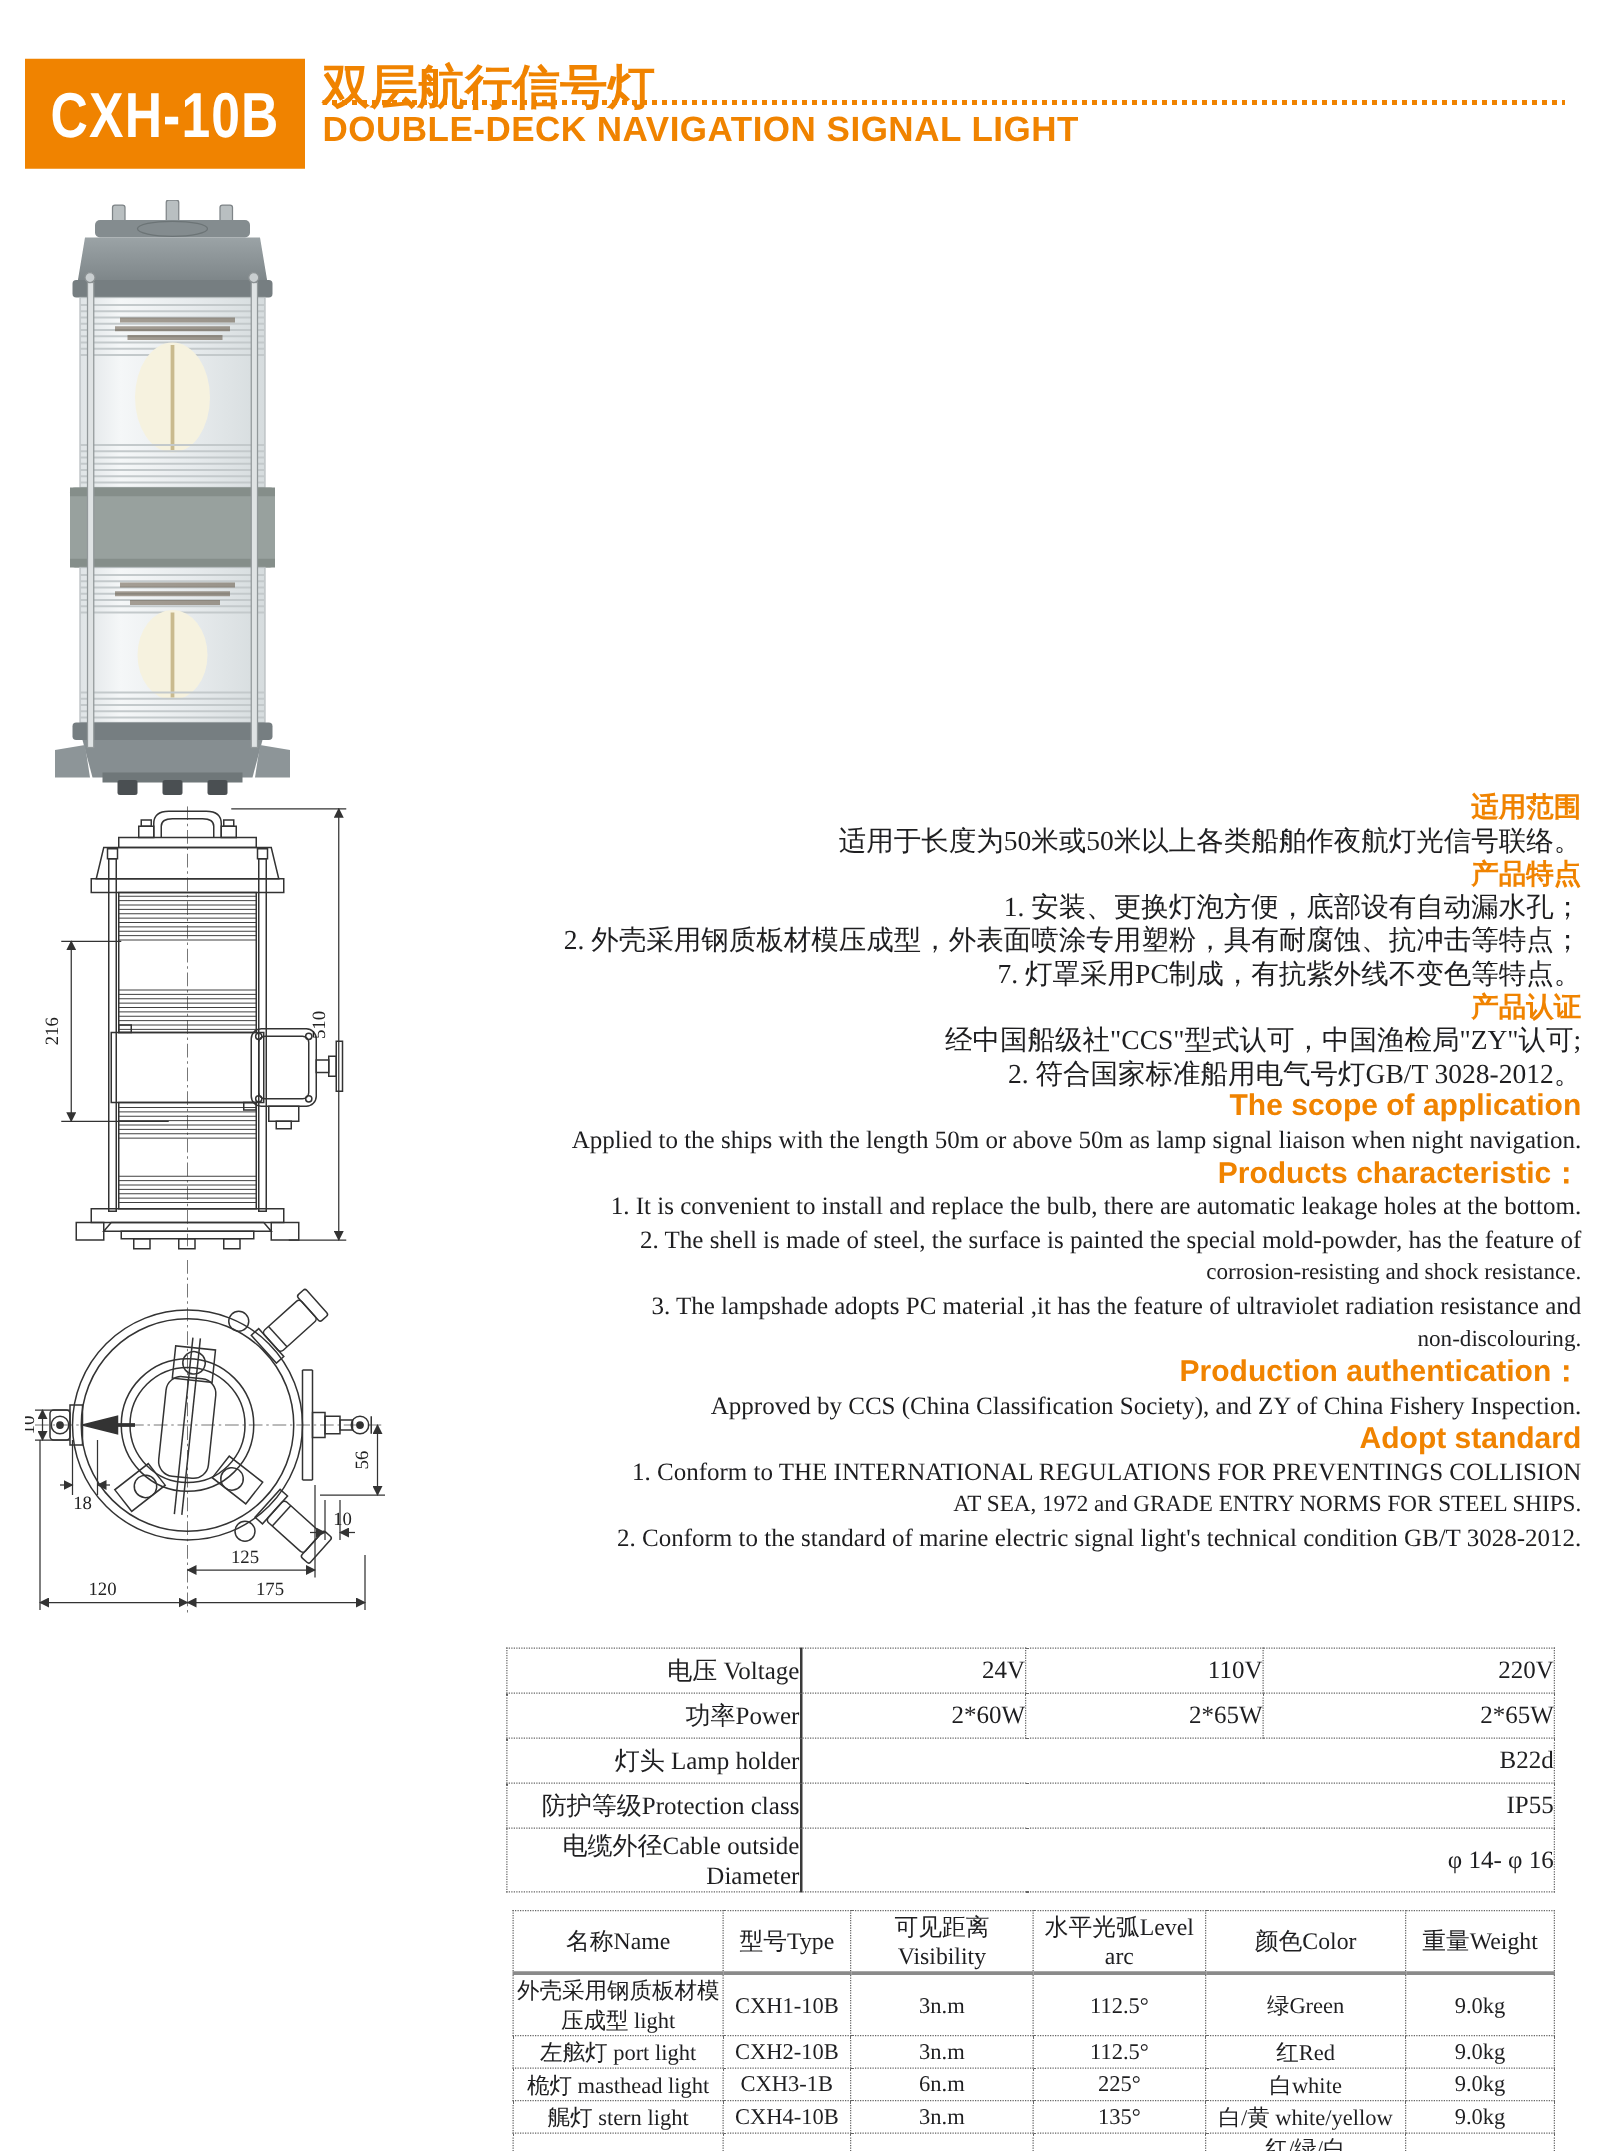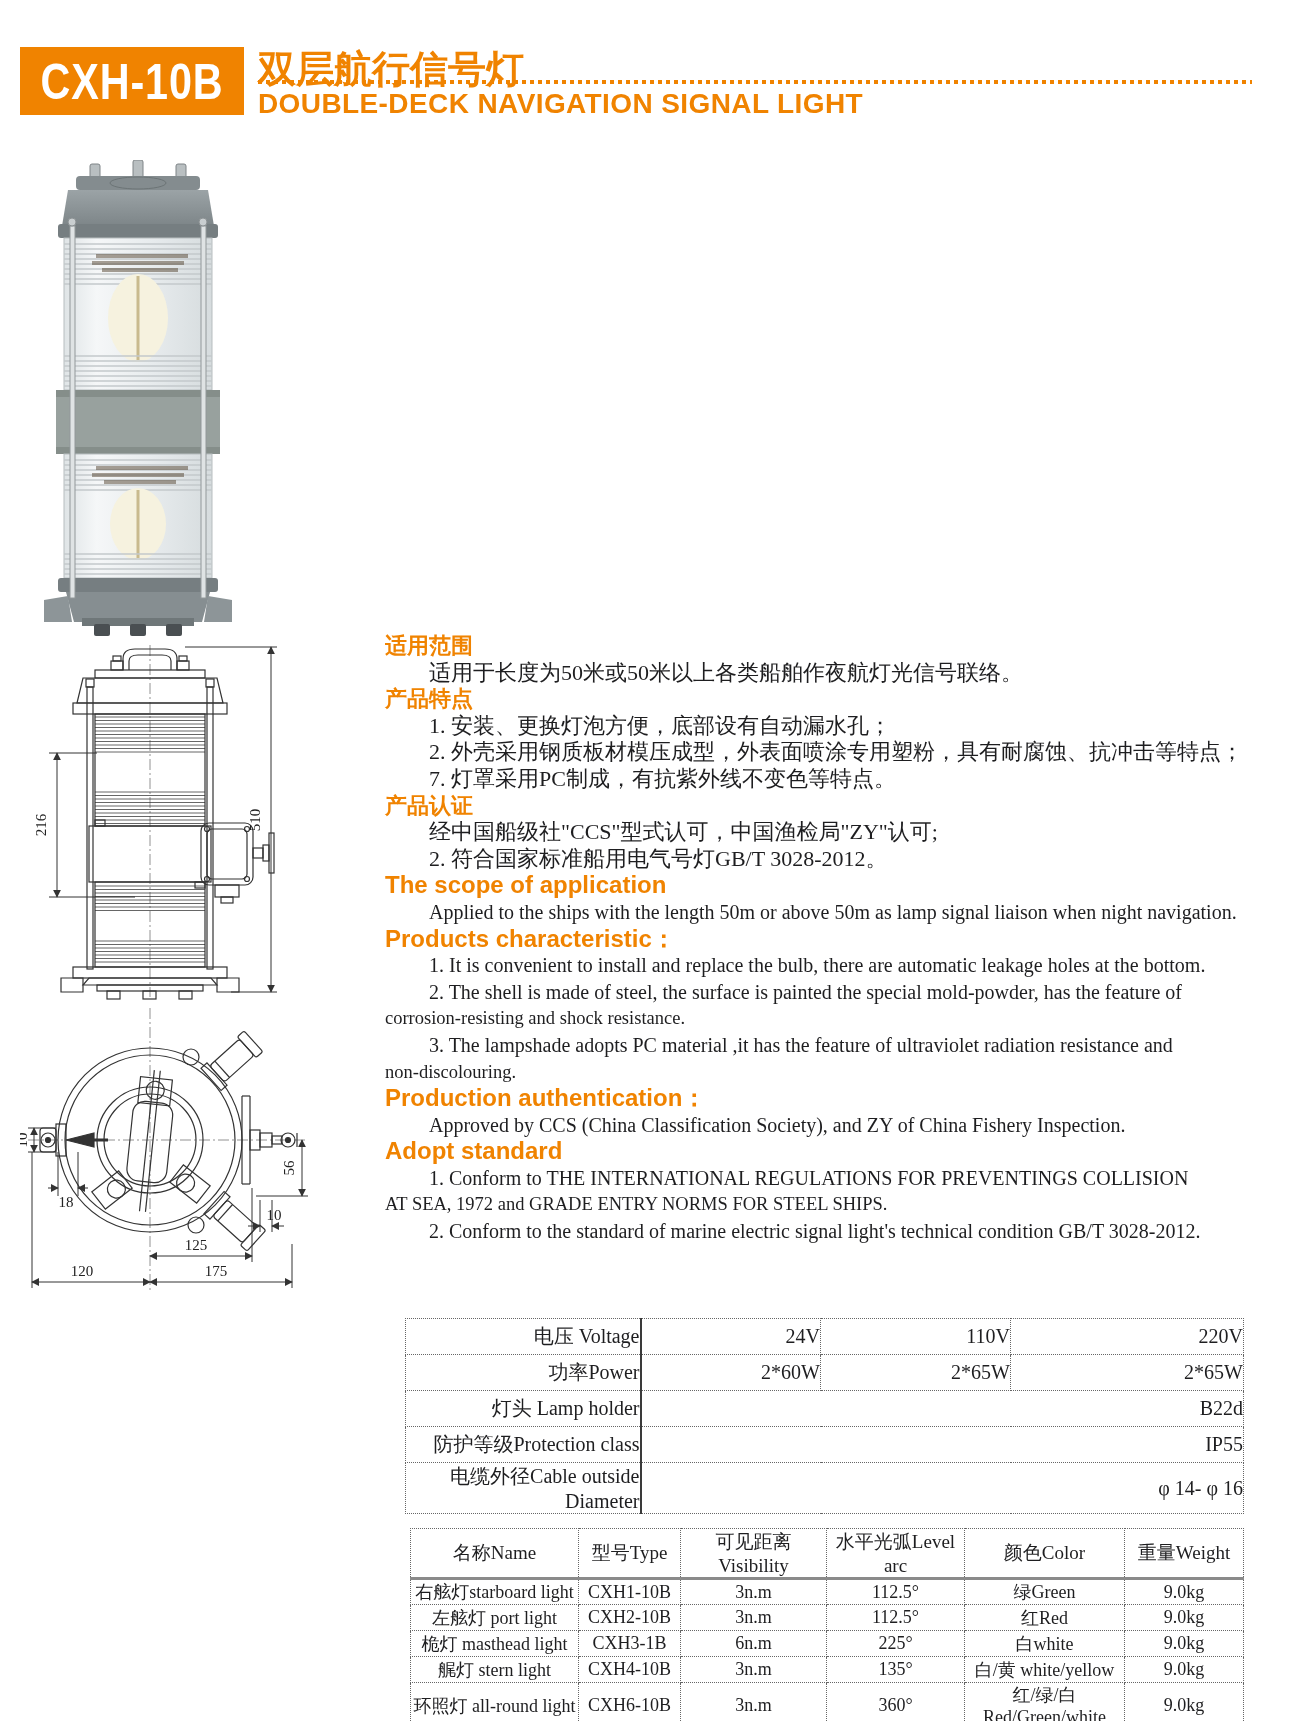--- a/index.html
+++ b/index.html
@@ -2,40 +2,40 @@
 <html><head>
 <meta charset="utf-8">
 <style>
   :root { --acc:#F08300; --ink:#1e1e20; --ln:#333; }
   * { box-sizing:border-box; margin:0; padding:0; }
   html,body { background:#fff; }
   body { width:1292px; height:1721px; position:relative; overflow:hidden;
          font-family:"Liberation Serif","DejaVu Serif",serif; color:var(--ink); }
 
   
-  .model-box { position:absolute; left:20px; top:47px; width:224px; height:68px;
+  .model-box { position:absolute; left:20px; top:47px; width:224px; height:88px;
                background:var(--acc); display:flex; align-items:center; justify-content:center; }
   .model-box span { color:#fff; font-family:"Liberation Sans","DejaVu Sans",sans-serif;
                font-weight:bold; font-size:47px; letter-spacing:1px; transform:scaleX(.88) scaleY(1.08); }
   .title-zh { position:absolute; left:258px; top:44px; color:var(--acc);
               font-family:"Liberation Sans","DejaVu Sans",sans-serif; font-weight:bold; font-size:38px; }
   .dotline  { position:absolute; left:258px; top:80px; width:994px; height:4px;
               background-image:repeating-linear-gradient(to right, var(--acc) 0 4px, transparent 4px 8px); }
   .title-en { position:absolute; left:258px; top:88px; color:var(--acc);
               font-family:"Liberation Sans","DejaVu Sans",sans-serif; font-weight:bold; font-size:28px; letter-spacing:.4px; }
 
   
   .photo  { position:absolute; left:38px;  top:160px;  width:200px; height:480px; }
   .fview  { position:absolute; left:35px;  top:645px;  width:245px; height:356px; }
   .tview  { position:absolute; left:20px;  top:1000px; width:292px; height:300px; }
   svg text.dim { font-family:"Liberation Serif",serif; font-size:15px; fill:#222; text-anchor:middle; }
 
   
   .content { position:absolute; left:385px; top:633px; width:880px; }
-  .content div { height:26.6px; line-height:26.6px; white-space:nowrap; }
+  .content div { height:26.6px; line-height:26.6px; white-space:nowrap;text-align:right; }
   .hz  { font-family:"Liberation Sans","DejaVu Sans",sans-serif; font-weight:bold; font-size:22px; color:var(--acc); }
   .he  { font-family:"Liberation Sans","DejaVu Sans",sans-serif; font-weight:bold; font-size:24px; color:var(--acc); }
   .pz  { font-size:22px; text-indent:44px; }
   .pe  { font-size:20px; text-indent:44px; }
   .pce { font-size:18.5px; text-indent:0; }
 
   
   table { border-collapse:collapse; }
   .spec  { position:absolute; left:405px; top:1318px; width:838px; font-size:20px; table-layout:fixed;text-align:right; }
   .spec td { border:1.2px dotted #666; height:36px; padding-left:14px; }
@@ -365,21 +365,21 @@
   <tbody>
       <tr>
     <th>名称Name</th>
     <th>型号Type</th>
     <th>可见距离Visibility</th>
     <th>水平光弧Level arc</th>
     <th>颜色Color</th>
     <th>重量Weight</th>
   </tr>
   <tr>
-    <td>右舷灯starboard light</td>
+    <td>外壳采用钢质板材模压成型 light</td>
     <td>CXH1-10B</td>
     <td>3n.m</td>
     <td>112.5°</td>
     <td>绿Green</td>
     <td>9.0kg</td>
   </tr>
   <tr>
     <td>左舷灯 port light</td>
     <td>CXH2-10B</td>
     <td>3n.m</td>

